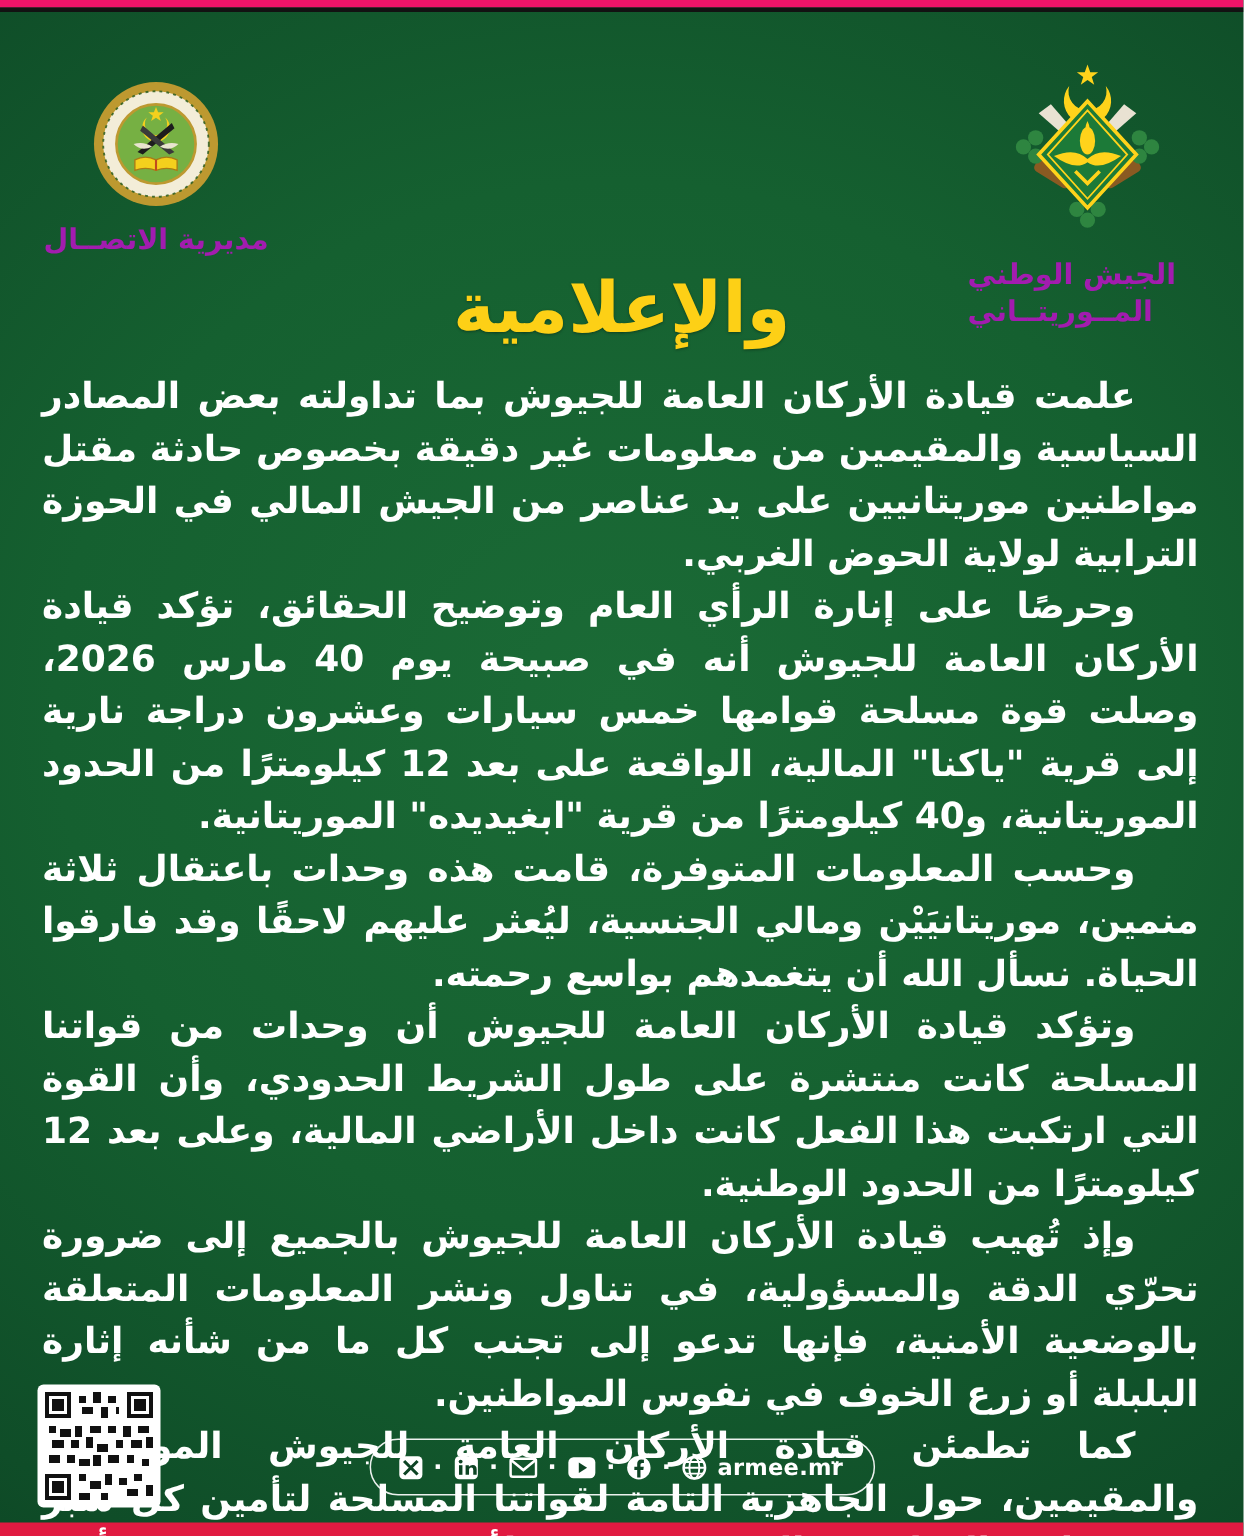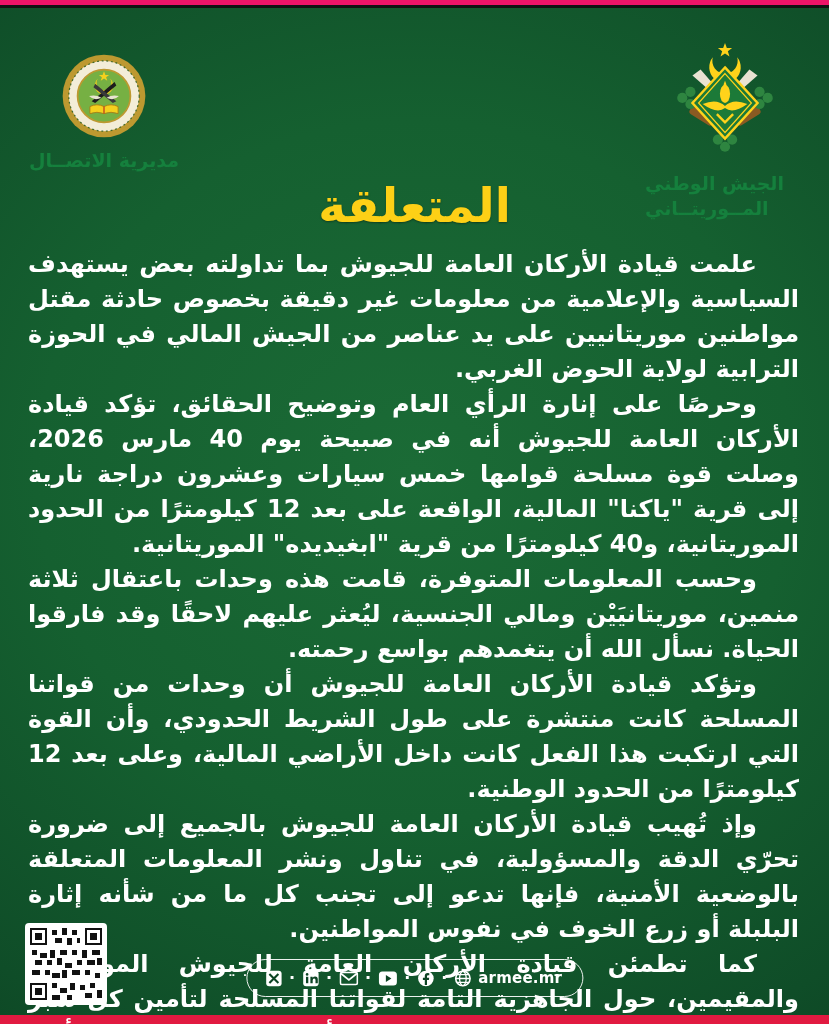--- a/index.html
+++ b/index.html
@@ -11,21 +11,21 @@
       radial-gradient(ellipse 120% 90% at 50% 46%,
         #1b6b36 0%, #156030 38%, #0f4d28 68%, #0b3e20 88%, #093619 100%);
   }
   .strip-top    { position:absolute; top:0; left:0; width:100%; height:5px; }
   .strip-top-line{ position:absolute; top:5px; left:0; width:100%; height:3px; }
   .strip-bottom { position:absolute; bottom:0; left:0; width:100%; height:9px; }
 
   
   .hdr-left  { position:absolute; top:52px; left:18px; width:172px; text-align:center; }
   .hdr-right { position:absolute; top:41px; right:24px; width:160px; text-align:left; }
-  .hdr-caption{ color:#15803d; font-weight:bold; font-size:19px; line-height:25px;
+  .hdr-caption{ color:#a21caf; font-weight:bold; font-size:19px; line-height:25px;
                 direction:rtl; margin-top:8px; }
   .logo-circle{ display:block; margin:0 auto; }
 
   
   .title{
     position:absolute; top:178px; left:0; width:100%;
     text-align:center; direction:rtl;
     font-size:47px; font-weight:bold; color:#fdd016;
     text-shadow:0 1px 2px rgba(0,0,0,.35);
   }
@@ -119,24 +119,24 @@
     <path d="M60 39 q3 6 0 10 q-3 -4 0 -10 Z" fill="#ffd31b"></path>
     <path d="M38 62 q14 -6 22 2 q8 -8 22 -2 q-14 10 -22 4 q-8 6 -22 -4 Z" fill="#ffd31b"></path>
     <path d="M52 72 l8 8 l8 -8" fill="none" stroke="#ffd31b" stroke-width="2.4"></path>
   </svg>
   <div class="hdr-caption">
     <div>الجيش الوطني</div>
     <div>المــوريتــاني</div>
   </div>
 </div>
 
-<div class="title">المتعلقة</div>
+<div class="title">والإعلامية</div>
 
 <div class="body-text">
-  <p>علمت قيادة الأركان العامة للجيوش بما تداولته بعض يستهدف السياسية والإعلامية من معلومات غير دقيقة بخصوص حادثة مقتل مواطنين موريتانيين على يد عناصر من الجيش المالي في الحوزة الترابية لولاية الحوض الغربي.</p>
+  <p>علمت قيادة الأركان العامة للجيوش بما تداولته بعض المصادر السياسية والمقيمين من معلومات غير دقيقة بخصوص حادثة مقتل مواطنين موريتانيين على يد عناصر من الجيش المالي في الحوزة الترابية لولاية الحوض الغربي.</p>
   <p>وحرصًا على إنارة الرأي العام وتوضيح الحقائق، تؤكد قيادة الأركان العامة للجيوش أنه في صبيحة يوم 40 مارس 2026، وصلت قوة مسلحة قوامها خمس سيارات وعشرون دراجة نارية إلى قرية "ياكنا" المالية، الواقعة على بعد 12 كيلومترًا من الحدود الموريتانية، و40 كيلومترًا من قرية "ابغيديده" الموريتانية.</p>
   <p>وحسب المعلومات المتوفرة، قامت هذه وحدات باعتقال ثلاثة منمين، موريتانيَيْن ومالي الجنسية، ليُعثر عليهم لاحقًا وقد فارقوا الحياة. نسأل الله أن يتغمدهم بواسع رحمته.</p>
   <p>وتؤكد قيادة الأركان العامة للجيوش أن وحدات من قواتنا المسلحة كانت منتشرة على طول الشريط الحدودي، وأن القوة التي ارتكبت هذا الفعل كانت داخل الأراضي المالية، وعلى بعد 12 كيلومترًا من الحدود الوطنية.</p>
   <p>وإذ تُهيب قيادة الأركان العامة للجيوش بالجميع إلى ضرورة تحرّي الدقة والمسؤولية، في تناول ونشر المعلومات المتعلقة بالوضعية الأمنية، فإنها تدعو إلى تجنب كل ما من شأنه إثارة البلبلة أو زرع الخوف في نفوس المواطنين.</p>
   <p>كما تطمئن قيادة الأركان العامة للجيوش المواطنين والمقيمين، حول الجاهزية التامة لقواتنا المسلحة لتأمين كل شبر من تراب الوطن، والتصدي بحزم لأي تهديد يستهدف أمن المواطنين، أو يمس بحرمة حوزتنا الترابية.</p>
 </div>
 
 <div class="qr">
   <svg width="72" height="72" viewBox="0 0 29 29" shape-rendering="crispEdges">
     <rect width="29" height="29" fill="#fff"></rect>

